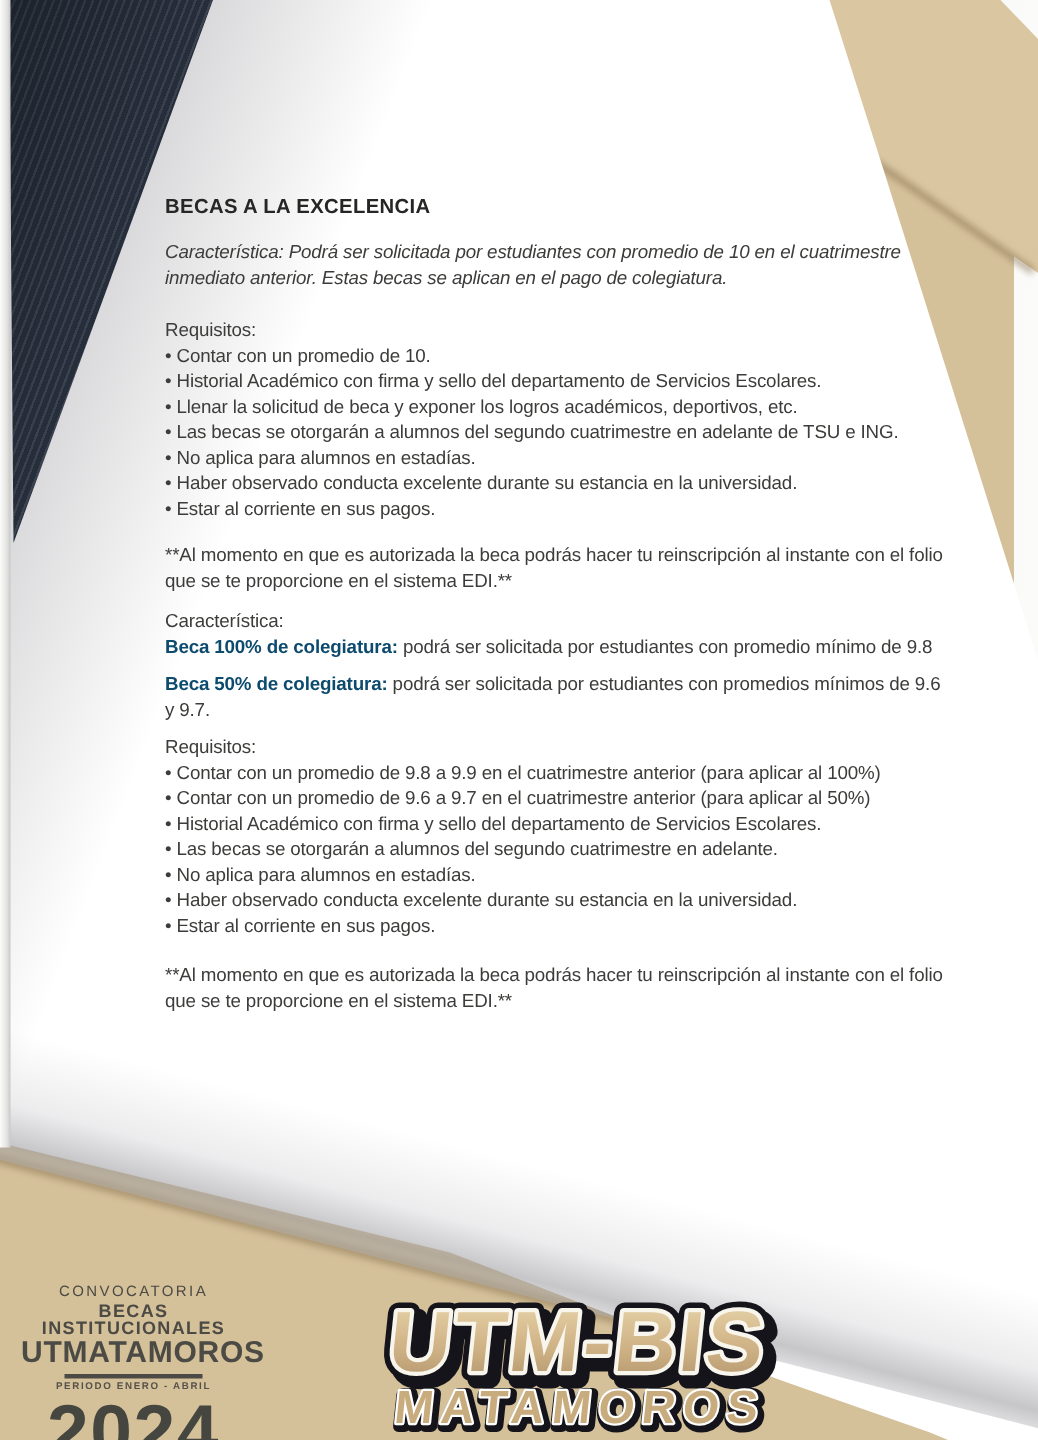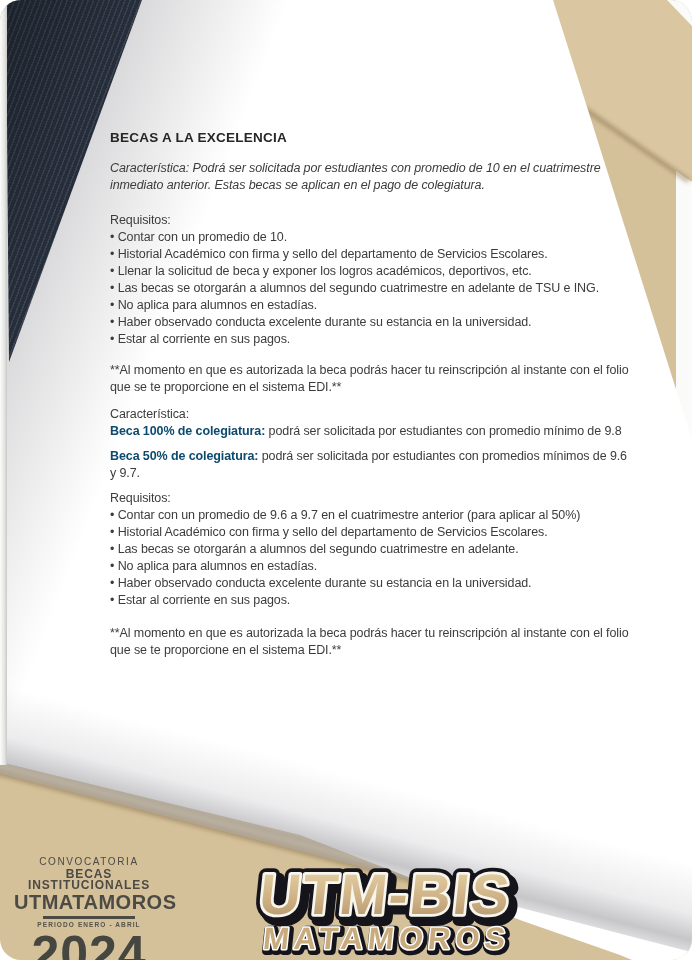--- a/index.html
+++ b/index.html
@@ -1,20 +1,19 @@
 <!DOCTYPE html>
 <html><head>
 <meta charset="utf-8">
 <style>
   html,body{margin:0;padding:0;}
   .stage{
     position:relative;width:692px;height:960px;overflow:hidden;
     background:#d4c099;
     font-family:"Liberation Sans",sans-serif;
-    border-radius:21px;
   }
   
   .sheet-right{
     position:absolute;inset:0;z-index:1;
     clip-path:polygon(665px 0,692px 0,692px 960px,676px 960px,676px 34px);
     background:linear-gradient(to right,#d2d2d0,#fbfbf9);
   }
   .tan-wedge{
     position:absolute;inset:0;z-index:2;
     clip-path:polygon(553px 0,667px 0,692px 26px,692px 182px,588px 110px);
@@ -112,20 +111,21 @@
         <div class="b-line">Haber observado conducta excelente durante su estancia en la universidad.</div>
         <div class="b-line">Estar al corriente en sus pagos.</div>
       </div>
     <p class="note">**Al momento en que es autorizada la beca podrás hacer tu reinscripción al instante con el folio que se te proporcione en el sistema EDI.**</p>
 
     <div class="car-label">Característica:</div>
     <p class="beca-par"><b>Beca 100% de colegiatura:</b> <span>podrá ser solicitada por estudiantes con promedio mínimo de 9.8</span></p>
     <p class="beca-par"><b>Beca 50% de colegiatura:</b> <span>podrá ser solicitada por estudiantes con promedios mínimos de 9.6 y 9.7.</span></p>
     <div class="req-label req2">Requisitos:</div>
     <div class="bullets">
+        <div class="b-line">Contar con un promedio de 9.8 a 9.9 en el cuatrimestre anterior (para aplicar al 100%)</div>
         <div class="b-line">Contar con un promedio de 9.6 a 9.7 en el cuatrimestre anterior (para aplicar al 50%)</div>
         <div class="b-line">Historial Académico con firma y sello del departamento de Servicios Escolares.</div>
         <div class="b-line">Las becas se otorgarán a alumnos del segundo cuatrimestre en adelante.</div>
         <div class="b-line">No aplica para alumnos en estadías.</div>
         <div class="b-line">Haber observado conducta excelente durante su estancia en la universidad.</div>
         <div class="b-line">Estar al corriente en sus pagos.</div>
       </div>
     <p class="note tall">**Al momento en que es autorizada la beca podrás hacer tu reinscripción al instante con el folio que se te proporcione en el sistema EDI.**</p>
 
   </div>

